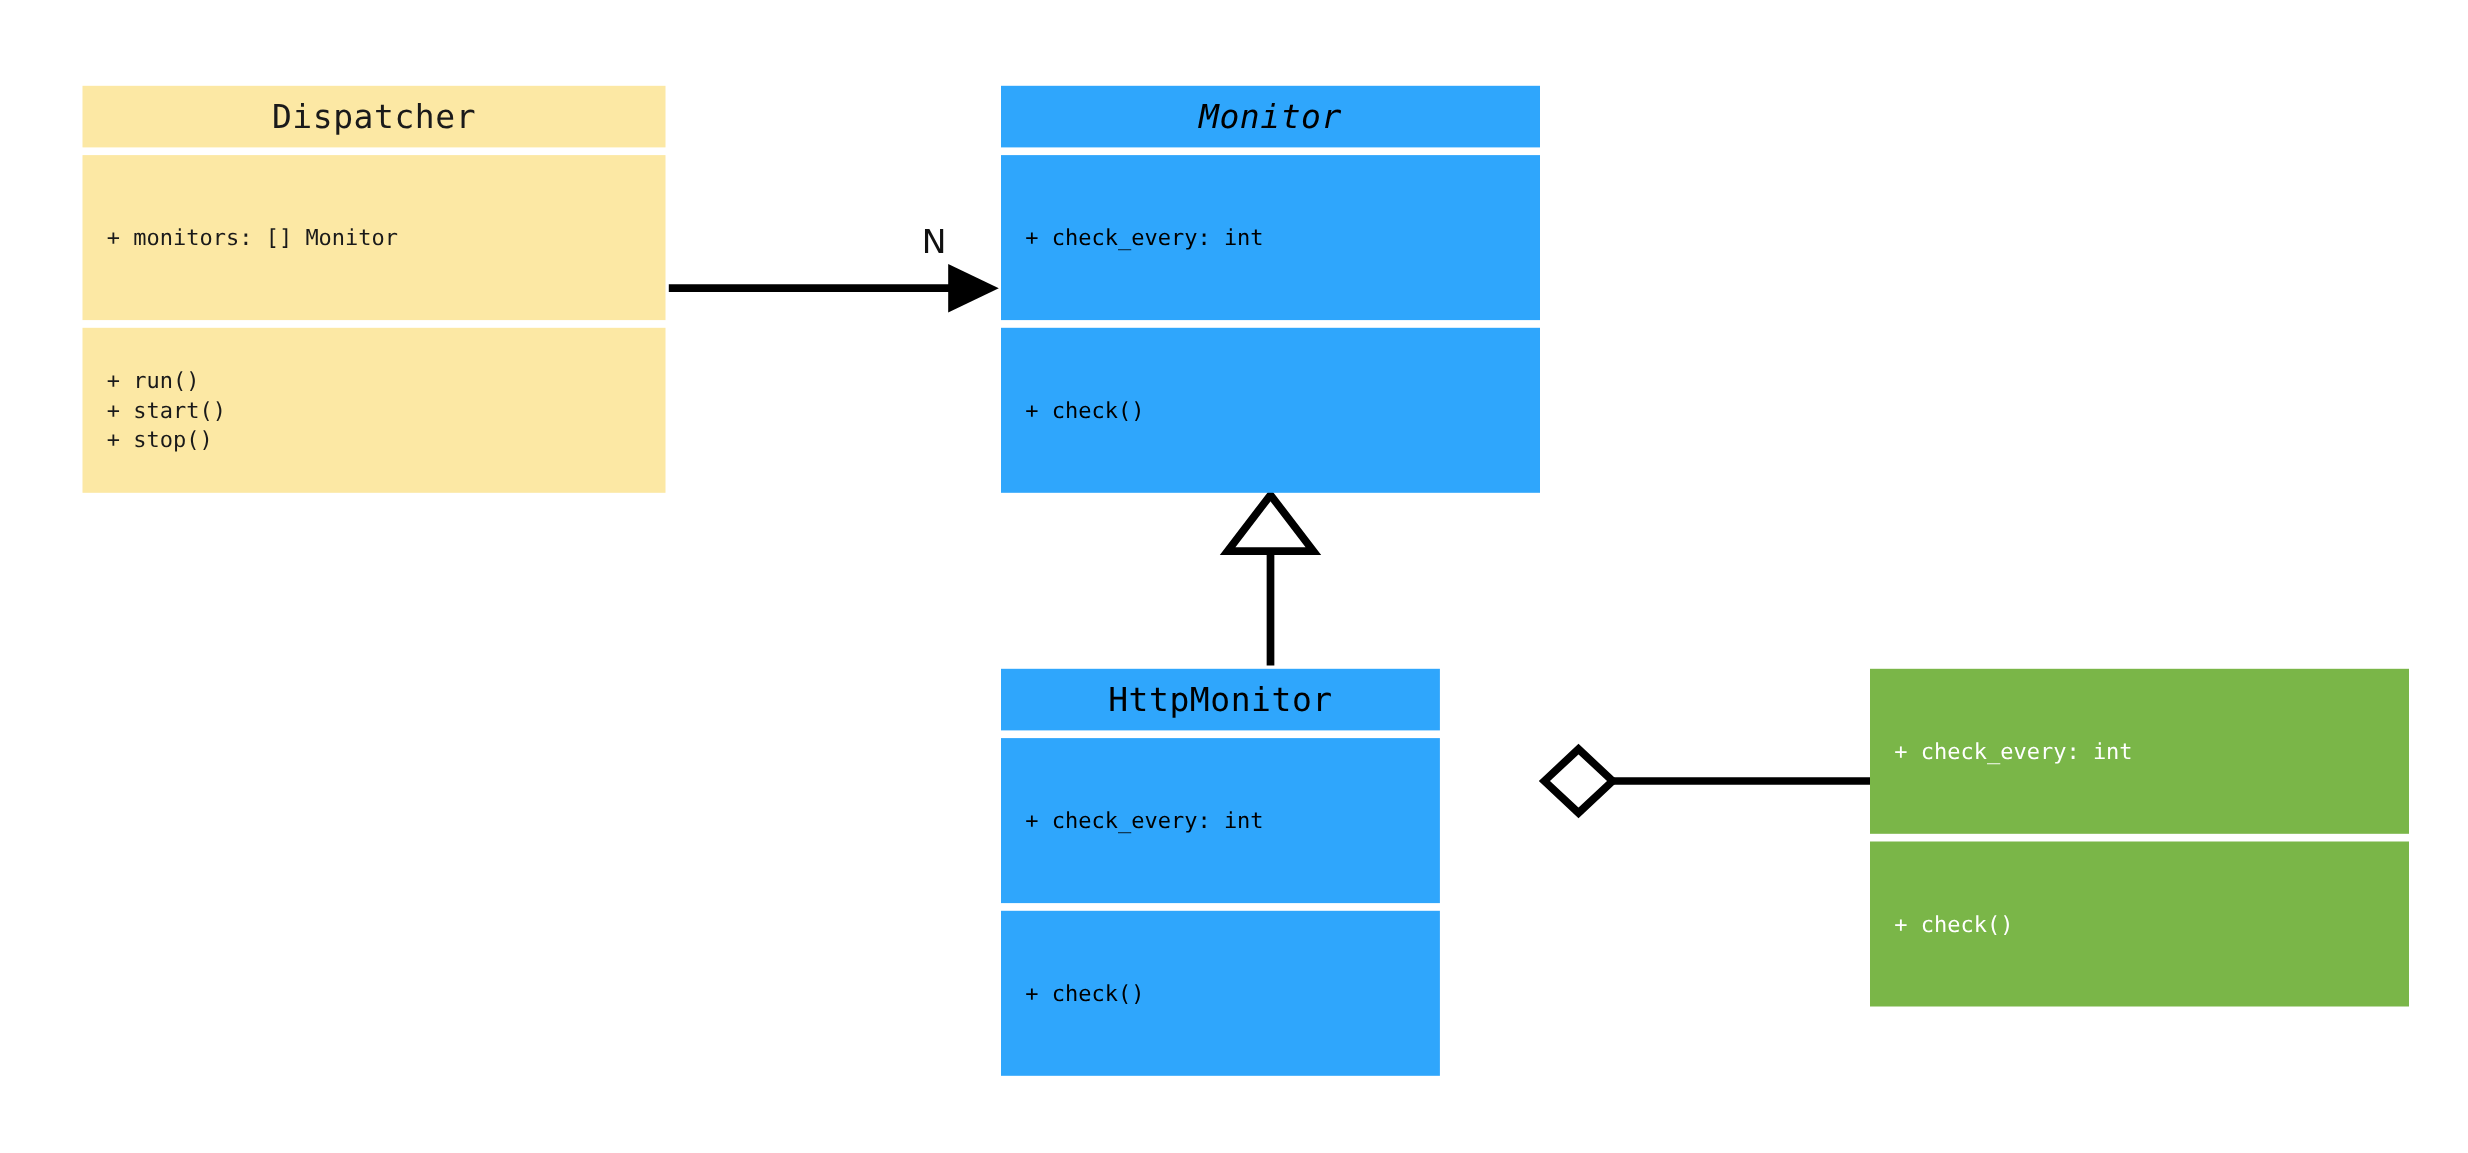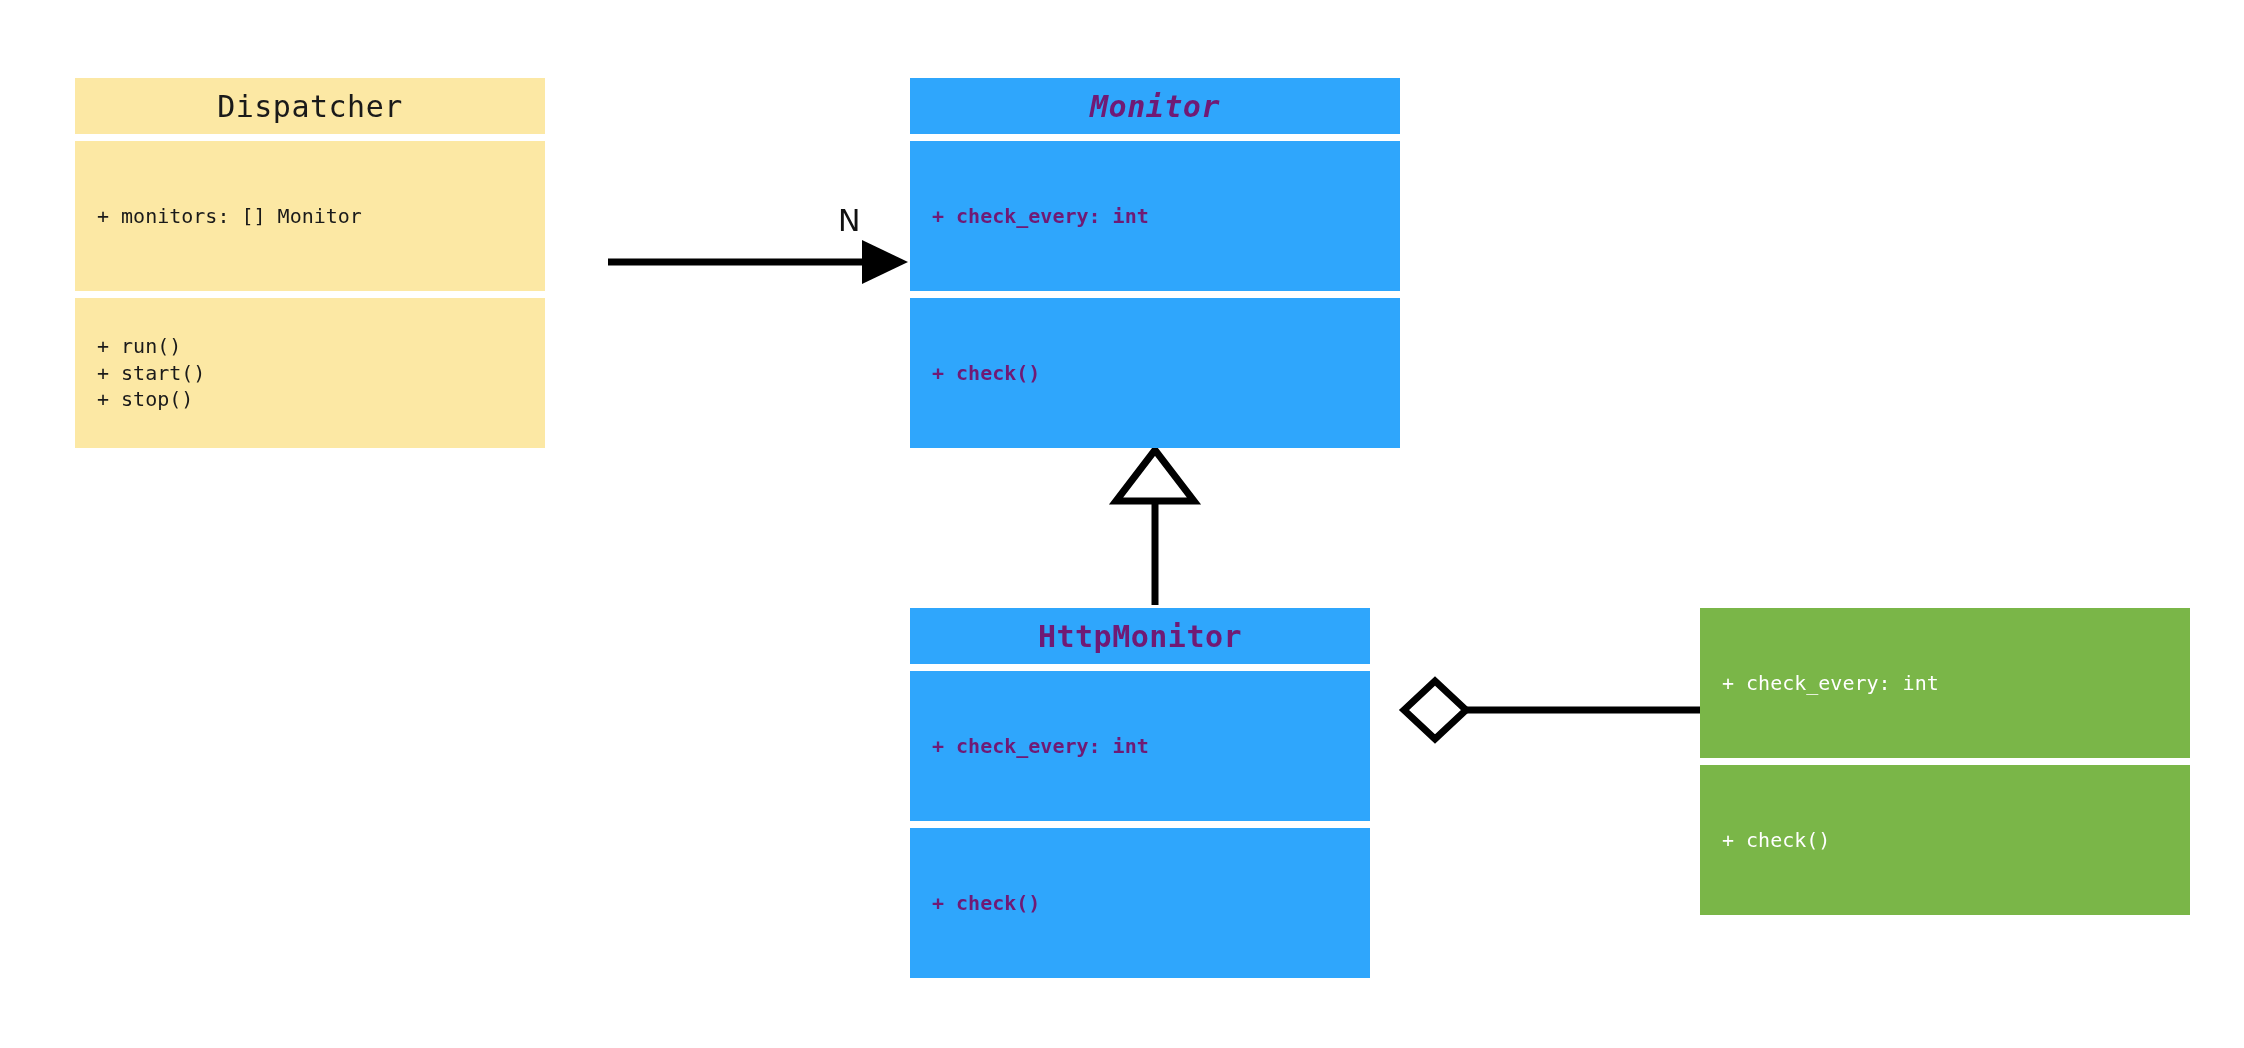--- a/index.html
+++ b/index.html
@@ -53,21 +53,21 @@
   .c-body .txt {
     font-size: 20px;
     line-height: 1.32;
     white-space: pre;
   }
   
   .theme-yellow .compartment { background: #fce8a4; }
   .theme-yellow .txt { color: #1a1a1a; }
   
   .theme-blue .compartment { background: #2fa6fc; }
-  .theme-blue .txt { color: #701a75; font-weight: bold; }
+  .theme-blue .txt { color: #000000; }
   
   .theme-green .compartment { background: #7ab648; }
   .theme-green .txt { color: #ffffff; }
 
   .abstract .c-title .txt { font-style: italic; }
 
   .edge-svg {
     position: absolute;
     left: 0;
     top: 0;
@@ -102,21 +102,21 @@
     </g>
 
     <g>
       <polygon points="1404,710 1435,681 1466,710 1435,739" fill="#ffffff" stroke="#000000" stroke-width="7" stroke-linejoin="miter"></polygon>
       <line x1="1466" y1="710" x2="1700" y2="710" stroke="#000000" stroke-width="7"></line>
     </g>
   </svg>
 
   <div class="edge-label" style="left:838px; top:203px;">N</div>
 
-  <div class="uml-class theme-yellow" style="left:75px; top:78px; width:470px;">
+  <div class="uml-class theme-yellow" style="left:75px; top:78px; width:530px;">
     <div class="compartment c-title">
       <span class="txt">Dispatcher</span>
     </div>
     <div class="compartment c-body">
       <span class="txt">+ monitors: [] Monitor</span>
     </div>
     <div class="compartment c-body">
       <span class="txt">+ run()
 + start()
 + stop()</span>
@@ -128,21 +128,21 @@
       <span class="txt">Monitor</span>
     </div>
     <div class="compartment c-body">
       <span class="txt">+ check_every: int</span>
     </div>
     <div class="compartment c-body">
       <span class="txt">+ check()</span>
     </div>
   </div>
 
-  <div class="uml-class theme-blue" style="left:910px; top:608px; width:460px;">
+  <div class="uml-class theme-blue" style="left:910px; top:608px; width:399px;">
     <div class="compartment c-title">
       <span class="txt">HttpMonitor</span>
     </div>
     <div class="compartment c-body">
       <span class="txt">+ check_every: int</span>
     </div>
     <div class="compartment c-body">
       <span class="txt">+ check()</span>
     </div>
   </div>

